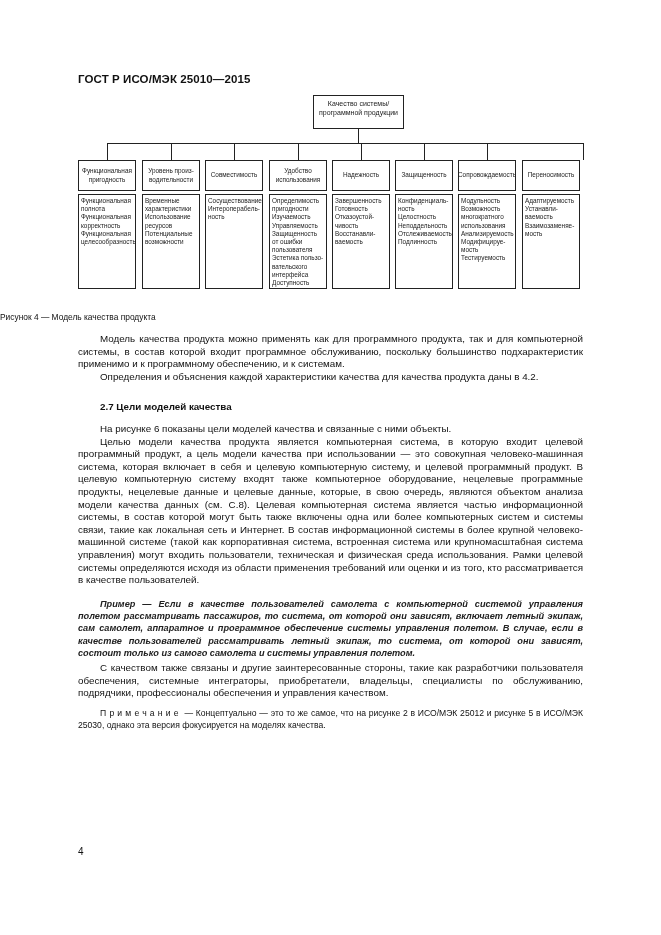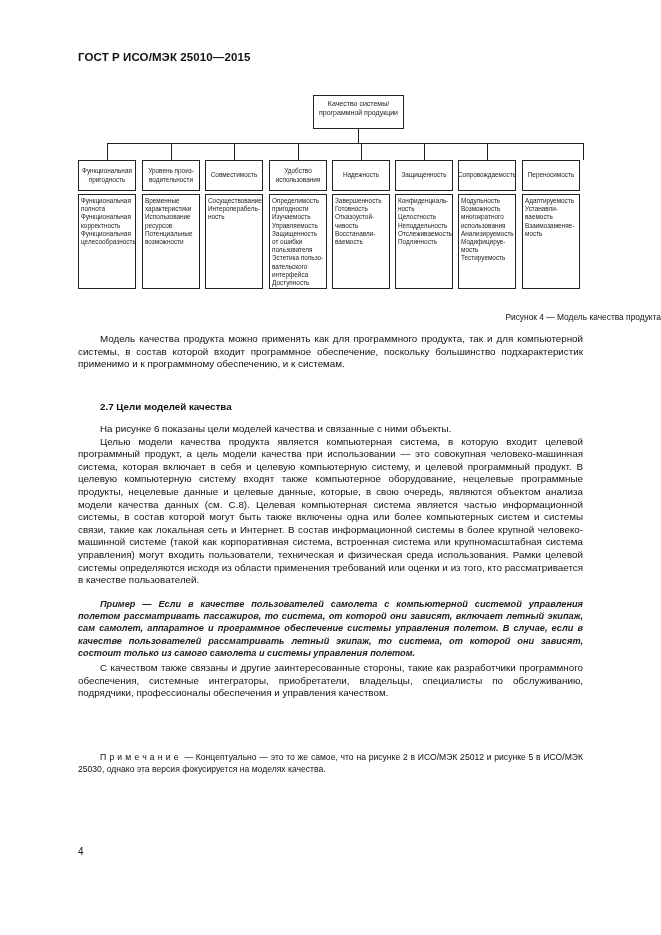--- a/index.html
+++ b/index.html
@@ -1,31 +1,31 @@
 <!DOCTYPE html>
 <html><head>
   <meta charset="utf-8">
   <style>
     html, body { margin: 0; padding: 0; background: #ffffff; }
     body { width: 661px; height: 935px; position: relative; overflow: hidden;
            font-family: "Liberation Sans", sans-serif; color: #111; }
-    .header { position: absolute; left: 78px; top: 51px; font-size: 11.5px; font-weight: bold; letter-spacing: 0.1px; }
+    .header { position: absolute; left: 78px; top: 73px; font-size: 11.5px; font-weight: bold; letter-spacing: 0.1px; }
     .diagram { position: absolute; left: 0; top: 0; width: 661px; height: 300px; }
     .box { position: absolute; border: 1px solid #222; box-sizing: border-box; background: #fff;
            font-size: 6.4px; line-height: 8.2px; color: #222; }
     .root { left: 313px; top: 95px; width: 91px; height: 34px; text-align: center; padding-top: 3px; font-size: 7px; line-height: 9px; }
     .cat { top: 160px; width: 58px; height: 31px; display: flex; align-items: center; justify-content: center; text-align: center; padding: 0 1px; }
     .sub { top: 194px; width: 58px; height: 95px; padding: 2px 2px; white-space: pre-line; overflow: hidden; }
     .line { position: absolute; background: #222; }
-    .caption { position: absolute; left: 0; width: 661px; top: 312px; text-align: right; font-size: 8.4px; }
+    .caption { position: absolute; left: 0; width: 661px; top: 312px; text-align: left; font-size: 8.4px; }
     .text { position: absolute; left: 78px; width: 505px; font-size: 9.8px; line-height: 12.6px; text-align: justify; }
     .p { margin: 0; text-indent: 22px; }
     .h { font-weight: bold; font-size: 9.8px; position: absolute; left: 100px; top: 401px; }
     .ex { position: absolute; left: 78px; width: 505px; top: 598px; font-size: 9.2px; line-height: 12.2px; font-style: italic; font-weight: bold; text-align: justify; text-indent: 22px; margin: 0; color: #222; }
-    .note { position: absolute; left: 78px; width: 505px; top: 751px; font-size: 8.6px; line-height: 12px; text-align: justify; text-indent: 22px; margin: 0; }
+    .note { position: absolute; left: 78px; width: 505px; top: 707px; font-size: 8.6px; line-height: 12px; text-align: justify; text-indent: 22px; margin: 0; }
     .spaced { letter-spacing: 3.2px; }
     .pagenum { position: absolute; left: 78px; top: 846px; font-size: 10px; }
   </style>
 </head>
 <body>
 
 <div class="header">ГОСТ Р ИСО/МЭК 25010—2015</div>
 
 <div class="diagram">
   <div class="box root">Качество системы/ программной продукции</div>
@@ -79,31 +79,32 @@
 Модифицируе-мость
 Тестируемость</div>
   <div class="box sub" style="left:522px;">Адаптируемость
 Устанавли-ваемость
 Взаимозаменяе-мость</div>
 </div>
 
 <div class="caption">Рисунок 4 — Модель качества продукта</div>
 
 <div class="text" style="top:333px;">
-  <p class="p">Модель качества продукта можно применять как для программного продукта, так и для компьютерной системы, в состав которой входит программное обеспечение, поскольку большинство подхарактеристик применимо и к программному обеспечению, и к системам.</p>
+  <p class="p">Модель качества продукта можно применять как для программного продукта, так и для компьютерной системы, в состав которой входит программное обслуживанию, поскольку большинство подхарактеристик применимо и к программному обеспечению, и к системам.</p>
+  <p class="p">Определения и объяснения каждой характеристики качества для качества продукта даны в 4.2.</p>
 </div>
 
 <div class="h">2.7 Цели моделей качества</div>
 
 <div class="text" style="top:423px;">
   <p class="p">На рисунке 6 показаны цели моделей качества и связанные с ними объекты.</p>
   <p class="p">Целью модели качества продукта является компьютерная система, в которую входит целевой программный продукт, а цель модели качества при использовании — это совокупная человеко-машинная система, которая включает в себя и целевую компьютерную систему, и целевой программный продукт. В целевую компьютерную систему входят также компьютерное оборудование, нецелевые программные продукты, нецелевые данные и целевые данные, которые, в свою очередь, являются объектом анализа модели качества данных (см. С.8). Целевая компьютерная система является частью информационной системы, в состав которой могут быть также включены одна или более компьютерных систем и системы связи, такие как локальная сеть и Интернет. В состав информационной системы в более крупной человеко-машинной системе (такой как корпоративная система, встроенная система или крупномасштабная система управления) могут входить пользователи, техническая и физическая среда использования. Рамки целевой системы определяются исходя из области применения требований или оценки и из того, кто рассматривается в качестве пользователей.</p>
 </div>
 
 <p class="ex">Пример — Если в качестве пользователей самолета с компьютерной системой управления полетом рассматривать пассажиров, то система, от которой они зависят, включает летный экипаж, сам самолет, аппаратное и программное обеспечение системы управления полетом. В случае, если в качестве пользователей рассматривать летный экипаж, то система, от которой они зависят, состоит только из самого самолета и системы управления полетом.</p>
 
 <div class="text" style="top:662px;">
-  <p class="p">С качеством также связаны и другие заинтересованные стороны, такие как разработчики программного обеспечения, системные интеграторы, приобретатели, владельцы, специалисты по обслуживанию, подрядчики, профессионалы обеспечения и управления качеством.</p>
+  <p class="p">С качеством также связаны и другие заинтересованные стороны, такие как разработчики пользователя обеспечения, системные интеграторы, приобретатели, владельцы, специалисты по обслуживанию, подрядчики, профессионалы обеспечения и управления качеством.</p>
 </div>
 
 <p class="note"><span class="spaced">Примечание</span><span> — Концептуально — это то же самое, что на рисунке 2 в ИСО/МЭК 25012 и рисунке 5 в ИСО/МЭК 25030, однако эта версия фокусируется на моделях качества.</span></p>
 
 <div class="pagenum">4</div>
 
 </body></html>

